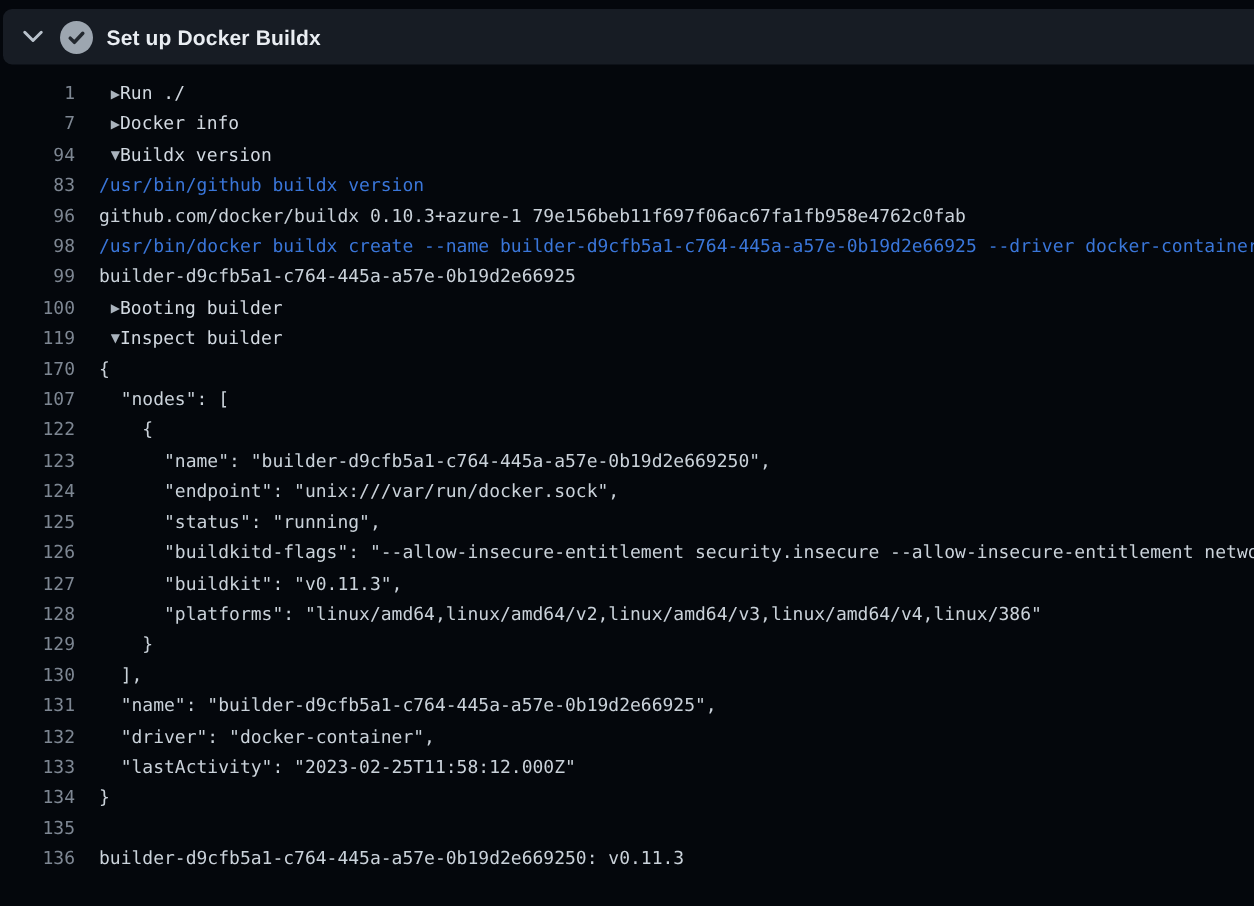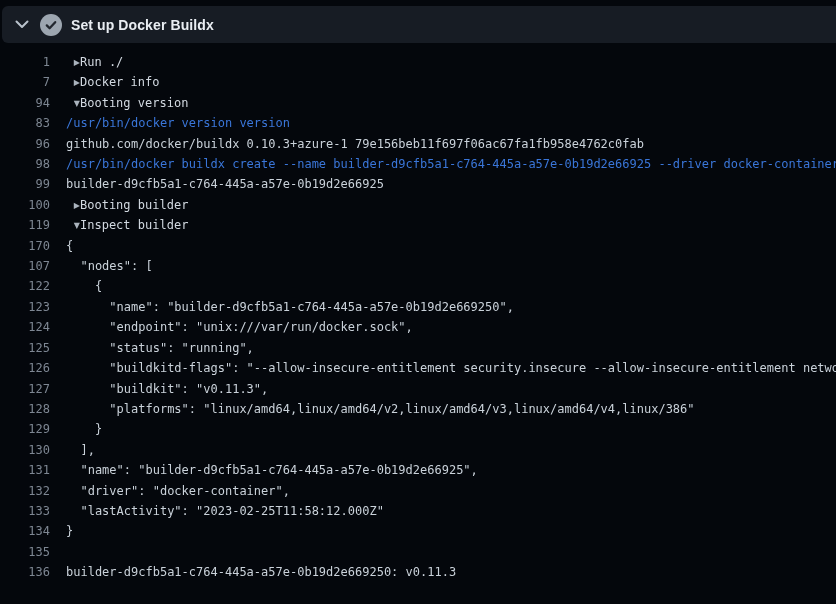--- a/index.html
+++ b/index.html
@@ -92,22 +92,22 @@
       <circle cx="11" cy="11" r="11" fill="var(--check-circle)"></circle>
       <path d="M6.8 11.4 L9.6 14.2 L15.2 8.2" fill="none" stroke="var(--check-mark)" stroke-width="2.3" stroke-linecap="round" stroke-linejoin="round"></path>
     </svg>
   </span>
   <span class="step-title">Set up Docker Buildx</span>
 </div>
 
 <div class="log" id="log">
     <div class="row group-collapsed"><span class="num">1</span><span class="content"><span class="marker">▶</span><span>Run ./</span></span></div>
     <div class="row group-collapsed"><span class="num">7</span><span class="content"><span class="marker">▶</span><span>Docker info</span></span></div>
-    <div class="row group-expanded"><span class="num">94</span><span class="content"><span class="marker">▼</span><span>Booting version</span></span></div>
-    <div class="row command"><span class="num">83</span><span class="content">/usr/bin/docker version version</span></div>
+    <div class="row group-expanded"><span class="num">94</span><span class="content"><span class="marker">▼</span><span>Buildx version</span></span></div>
+    <div class="row command"><span class="num">83</span><span class="content">/usr/bin/github buildx version</span></div>
     <div class="row output"><span class="num">96</span><span class="content">github.com/docker/buildx 0.10.3+azure-1 79e156beb11f697f06ac67fa1fb958e4762c0fab</span></div>
     <div class="row command"><span class="num">98</span><span class="content">/usr/bin/docker buildx create --name builder-d9cfb5a1-c764-445a-a57e-0b19d2e66925 --driver docker-container</span></div>
     <div class="row output"><span class="num">99</span><span class="content">builder-d9cfb5a1-c764-445a-a57e-0b19d2e66925</span></div>
     <div class="row group-collapsed"><span class="num">100</span><span class="content"><span class="marker">▶</span><span>Booting builder</span></span></div>
     <div class="row group-expanded"><span class="num">119</span><span class="content"><span class="marker">▼</span><span>Inspect builder</span></span></div>
     <div class="row output"><span class="num">170</span><span class="content">{</span></div>
     <div class="row output"><span class="num">107</span><span class="content">  "nodes": [</span></div>
     <div class="row output"><span class="num">122</span><span class="content">    {</span></div>
     <div class="row output"><span class="num">123</span><span class="content">      "name": "builder-d9cfb5a1-c764-445a-a57e-0b19d2e669250",</span></div>
     <div class="row output"><span class="num">124</span><span class="content">      "endpoint": "unix:///var/run/docker.sock",</span></div>

